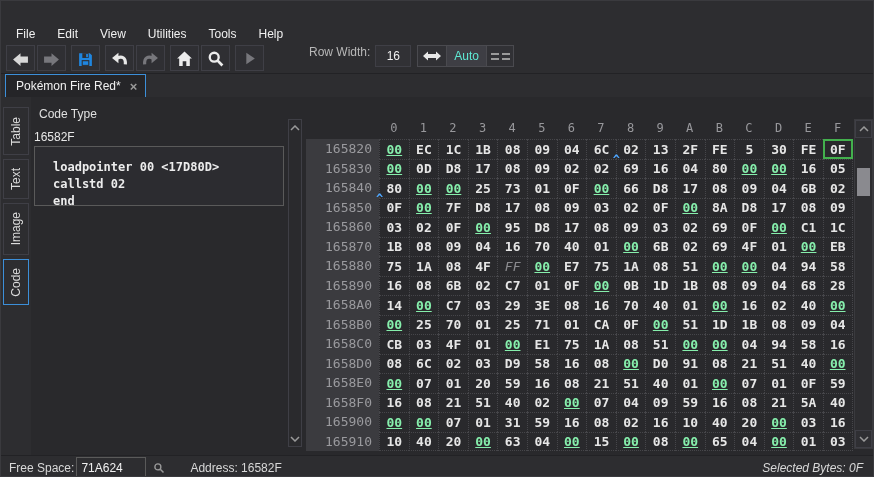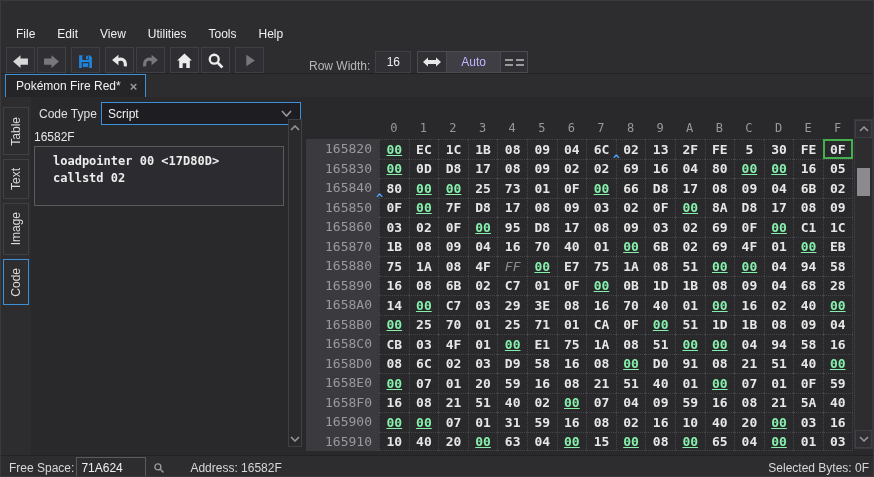--- a/index.html
+++ b/index.html
@@ -15,30 +15,30 @@
   .title-text{font-size:12px;color:#f2f2f2;}
   .win-controls{margin-left:auto;display:flex;height:100%;}
   .win-btn{width:36px;height:100%;display:flex;align-items:center;justify-content:center;cursor:default;}
   .glyph-min{width:11px;height:0;border-bottom:1px solid #e8e8e8;}
   .glyph-max{width:9px;height:9px;border:1px solid #e8e8e8;}
   .glyph-close{font-size:14px;color:#e8e8e8;line-height:1;font-weight:400;}
   
   .menubar{position:absolute;left:0;top:22px;width:100%;height:22px;background:#2d2d30;display:flex;align-items:center;padding-left:4px;}
   .menu-item{padding:0 11px;font-size:12px;color:#f0f0f0;line-height:22px;}
   
-  .toolbar{position:absolute;left:0;top:44px;width:100%;height:28px;background:#2d2d30;display:flex;align-items:flex-end;border-bottom:1px solid #222225;}
+  .toolbar{position:absolute;left:0;top:44px;width:100%;height:28px;background:#2d2d30;display:flex;align-items:flex-start;border-bottom:1px solid #222225;}
   .tb-group{display:flex;gap:2px;margin-left:5px;}
   .tb-btn{width:29px;height:26px;background:#2f2f33;border:1px solid #3f3f46;box-sizing:border-box;display:flex;align-items:center;justify-content:center;}
   .rowwidth-label{margin-left:45px;font-size:12px;color:#b8b8b8;}
   .rowwidth-input{margin-left:5px;width:30px;height:18px;background:#313135;border:1px solid #3f3f46;color:#f0f0f0;font-size:12px;text-align:center;font-family:"Liberation Sans",sans-serif;}
   .segmented{display:flex;margin-left:6px;border:1px solid #4a4a4f;height:22px;box-sizing:border-box;}
   .seg{display:flex;align-items:center;justify-content:center;background:#313135;}
   .seg+.seg{border-left:1px solid #4a4a4f;}
   .seg-fit{width:28px;}
-  .seg-auto{padding:0 14px;font-size:12px;color:#c4b5fd;background:#3e3e44;}
+  .seg-auto{padding:0 7px;font-size:12px;color:#5eead4;background:#3e3e44;}
   .seg-lines{width:26px;gap:3px;}
   .lines-col{display:flex;flex-direction:column;gap:3px;}
   .lines-col i{display:block;width:8px;height:2px;background:#9a9a9a;}
   
   .tabrow{position:absolute;left:0;top:73px;width:100%;height:23px;background:#2d2d30;}
   .doc-tab{position:absolute;left:4px;top:0;height:23px;padding:0 8px 0 10px;display:flex;align-items:center;gap:9px;background:#252528;border:1px solid var(--accent,#3c8fd9);border-bottom:none;box-sizing:border-box;}
   .doc-tab .label{font-size:12px;color:#f0f0f0;}
   .doc-tab .close{font-size:13px;color:#9a9a9a;font-weight:bold;line-height:1;}
   
   .main{position:absolute;left:0;top:96px;width:874px;height:358px;background:#29292c;}
@@ -47,21 +47,21 @@
   .side-tab{position:absolute;left:2px;width:26px;background:#2d2d30;border:1px solid #3f3f46;box-sizing:border-box;display:flex;align-items:center;justify-content:center;}
   .side-tab span{writing-mode:vertical-rl;transform:rotate(180deg);font-size:12px;color:#dcdcdc;}
   .side-tab.active{border-color:var(--accent,#3c8fd9);}
   
   .code-panel{position:absolute;left:30px;top:0;width:272px;height:100%;}
   .codetype-label{position:absolute;left:8px;top:10px;font-size:12px;color:#e0e0e0;}
   .combobox{position:absolute;left:70px;top:5px;width:200px;height:23px;background:#1e1e22;border:1px solid var(--accent,#3c8fd9);box-sizing:border-box;display:flex;align-items:center;}
   .combobox .value{font-size:12px;color:#f0f0f0;padding-left:6px;}
   .combobox .chev{margin-left:auto;margin-right:8px;}
   .code-address{position:absolute;left:3px;top:33px;font-size:12px;color:#e8e8e8;font-family:"Liberation Sans",sans-serif;}
-  .script-box{position:absolute;left:3px;top:49px;width:250px;height:60px;background:#2c2c30;border:1px solid #5a5a5a;box-sizing:border-box;padding:6px 0 0 18px;}
+  .script-box{position:absolute;left:3px;top:49px;width:250px;height:60px;background:#2c2c30;border:1px solid #5a5a5a;box-sizing:border-box;padding:12px 0 0 18px;}
   .script-line{font-family:"DejaVu Sans Mono",monospace;font-size:12px;line-height:17px;color:#ececec;font-weight:600;white-space:pre;}
   .panel-scrollbar{position:absolute;right:1px;top:22px;width:14px;height:328px;background:#2a2a2d;border:1px solid #3f3f46;box-sizing:border-box;}
   .panel-scrollbar .arrow{position:absolute;left:0;width:100%;height:15px;display:flex;align-items:center;justify-content:center;}
   .panel-scrollbar .arrow.up{top:0;}
   .panel-scrollbar .arrow.down{bottom:0;}
   
   .hex-area{position:absolute;left:305px;top:0;width:569px;height:100%;}
   .hex-header{position:absolute;left:0;top:24px;height:18px;display:flex;}
   .hex-header .spacer{width:73px;}
   .hex-header .hcell{width:29.6px;text-align:center;font-family:"DejaVu Sans Mono",monospace;font-size:12px;color:#98989c;}
@@ -80,21 +80,21 @@
   .hex-scrollbar .arrow.up{top:0;}
   .hex-scrollbar .arrow.down{bottom:0;}
   .hex-scrollbar .thumb{position:absolute;left:2px;top:48px;width:13px;height:28px;background:#8a8a8f;}
   
   .statusbar{position:absolute;left:0;top:454px;width:100%;height:23px;background:#2d2d30;display:flex;align-items:center;border-top:1px solid #222225;}
   .status-label{font-size:12px;color:#d8d8d8;}
   .fs-label{margin-left:8px;text-align:right;}
   .fs-input{margin-left:2px;width:62px;height:17px;background:#2d2d30;border:1px solid #5a5a5a;color:#f0f0f0;font-size:12px;padding-left:4px;font-family:"Liberation Sans",sans-serif;}
   .fs-search{margin-left:4px;width:18px;height:18px;display:flex;align-items:center;justify-content:center;}
   .addr-label{margin-left:22px;}
-  .selbytes-label{margin-left:auto;margin-right:4px;}
+  .selbytes-label{margin-left:auto;margin-right:10px;font-style:italic;}
 </style>
 </head>
 <body>
 
 <div class="window">
 
 
   <div class="menubar" id="menubar">
       <div class="menu-item">File</div>
       <div class="menu-item">Edit</div>
@@ -203,30 +203,25 @@
         <div class="side-tab" style="top: 106px; height: 52px;">
           <span>Image</span>
         </div>
         <div class="side-tab active" style="top: 162px; height: 46px;">
           <span>Code</span>
         </div>
       </div>
 
     <div class="code-panel">
       <span class="codetype-label">Code Type</span>
-      <div class="combobox">
-        <span class="value">Script</span>
-        <svg class="chev" width="11" height="7" viewBox="0 0 11 7">
-          <polyline points="1,1 5.5,6 10,1" fill="none" stroke="#9a9a9a" stroke-width="1.6"></polyline>
-        </svg>
-      </div>
       <span class="code-address">16582F</span>
       <div class="script-box" id="script-box">
           <div class="script-line">loadpointer 00 &lt;17D80D&gt;</div>
           <div class="script-line">callstd 02</div>
+          <div class="script-line">end</div>
         </div>
       <div class="panel-scrollbar">
         <div class="arrow up">
           <svg width="10" height="6" viewBox="0 0 10 6">
               <polyline points="1,5 5,1 9,5" fill="none" stroke="#9a9a9a" stroke-width="1.5"></polyline>
             </svg>
         </div>
         <div class="arrow down">
           <svg width="10" height="6" viewBox="0 0 10 6">
               <polyline points="1,1 5,5 9,1" fill="none" stroke="#9a9a9a" stroke-width="1.5"></polyline>

